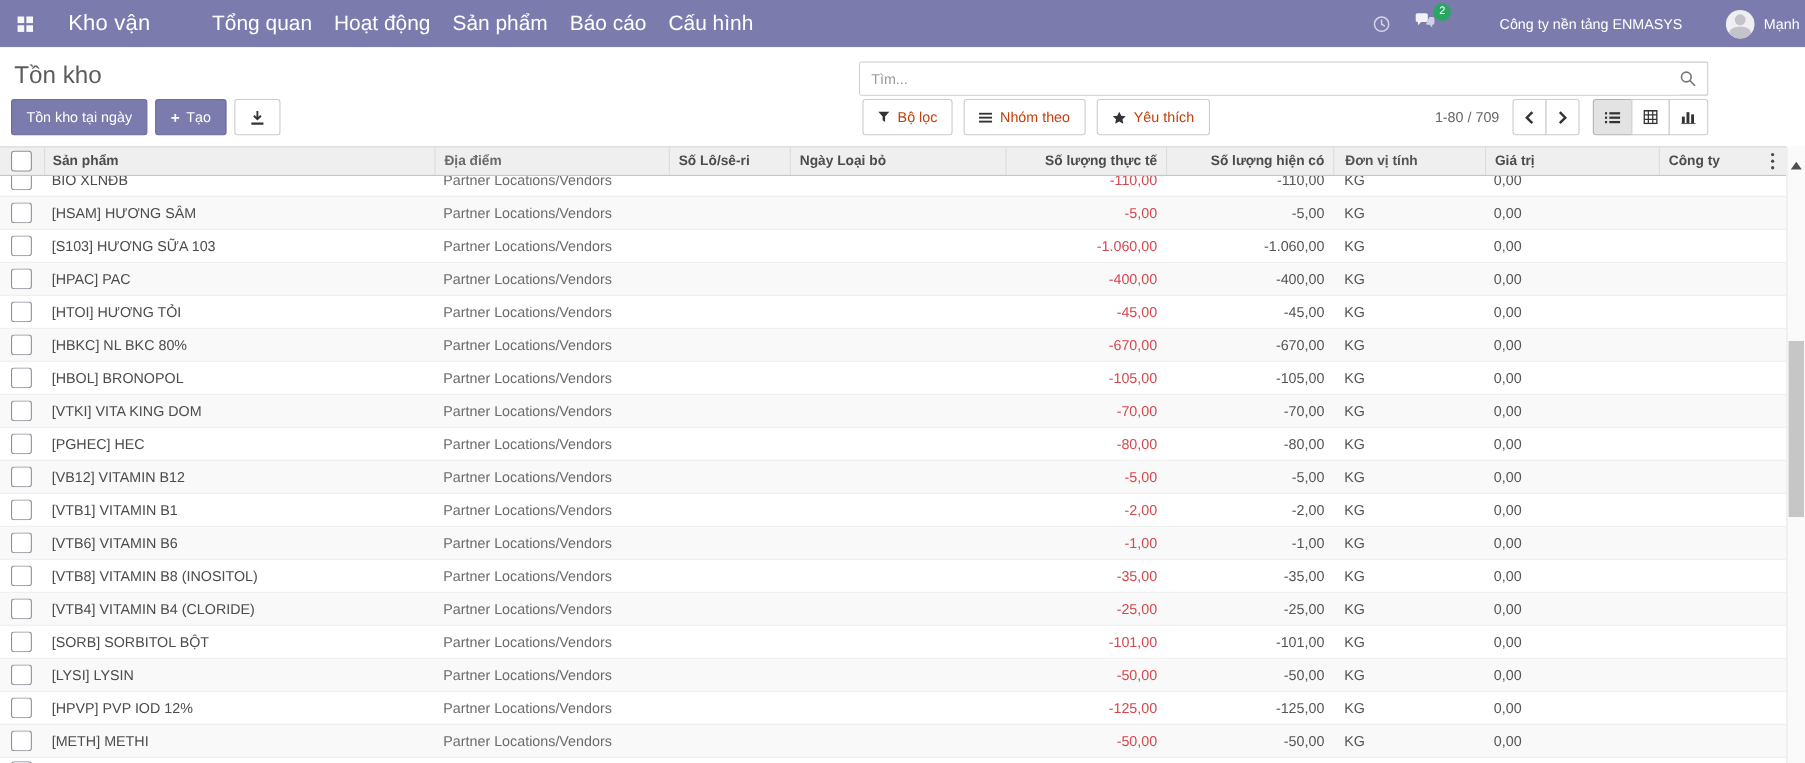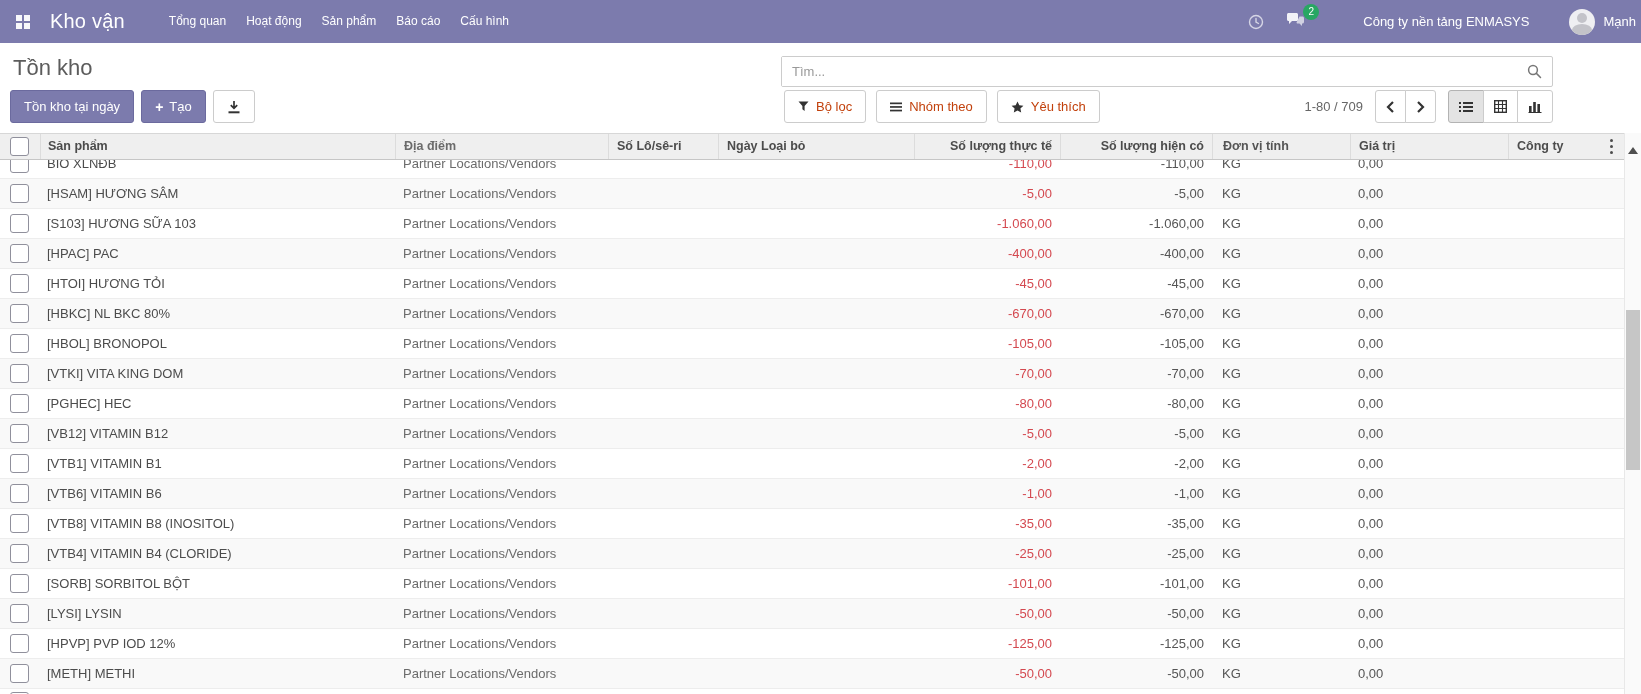--- a/index.html
+++ b/index.html
@@ -7,26 +7,27 @@
   .page {
     position:relative; width:1641px; height:694px; overflow:hidden;
     font-family:"Liberation Sans", sans-serif; background:#fff; color:#4c4c4c;
   }
 
   
   .navbar {
     position:absolute; top:0; left:0; width:1641px; height:43px;
     background:#7c7bad; display:flex; align-items:center; color:#fff;
     padding-left:16px;
+    gap:12px;
   }
   .apps-grid { width:14px; height:14px; display:grid; grid-template-columns:6px 6px; grid-template-rows:6px 6px; gap:2px; cursor:pointer; }
   .apps-grid span { background:rgba(255,255,255,.95); display:block; }
   .nav-title { font-size:20px; margin-left:20px; letter-spacing:.2px; cursor:pointer; }
   .nav-menus { display:flex; margin-left:34px; }
-  .nav-menu { font-size:12px; padding:0 10px; line-height:43px; cursor:pointer;text-align:center; }
+  .nav-menu { font-size:19px; padding:0 10px; line-height:43px; cursor:pointer;text-align:center; }
   .nav-right { margin-left:auto; display:flex; align-items:center; padding-right:5px; }
   .nav-icon { opacity:.8; cursor:pointer; display:flex; align-items:center; }
   .clock-wrap { margin-right:22px; }
   .chat-wrap { position:relative; margin-right:58px; cursor:pointer; }
   .badge {
     position:absolute; top:-8px; right:-14px; min-width:16px; height:16px; border-radius:8px;
     background:#28a763; color:#fff; font-size:10px; line-height:16px; text-align:center; padding:0 4px;
   }
   .nav-company { font-size:13px; margin-right:40px; cursor:pointer; }
   .avatar { width:26px; height:26px; border-radius:50%; background:#efeff2; position:relative; overflow:hidden; margin-right:8px; cursor:pointer; }

